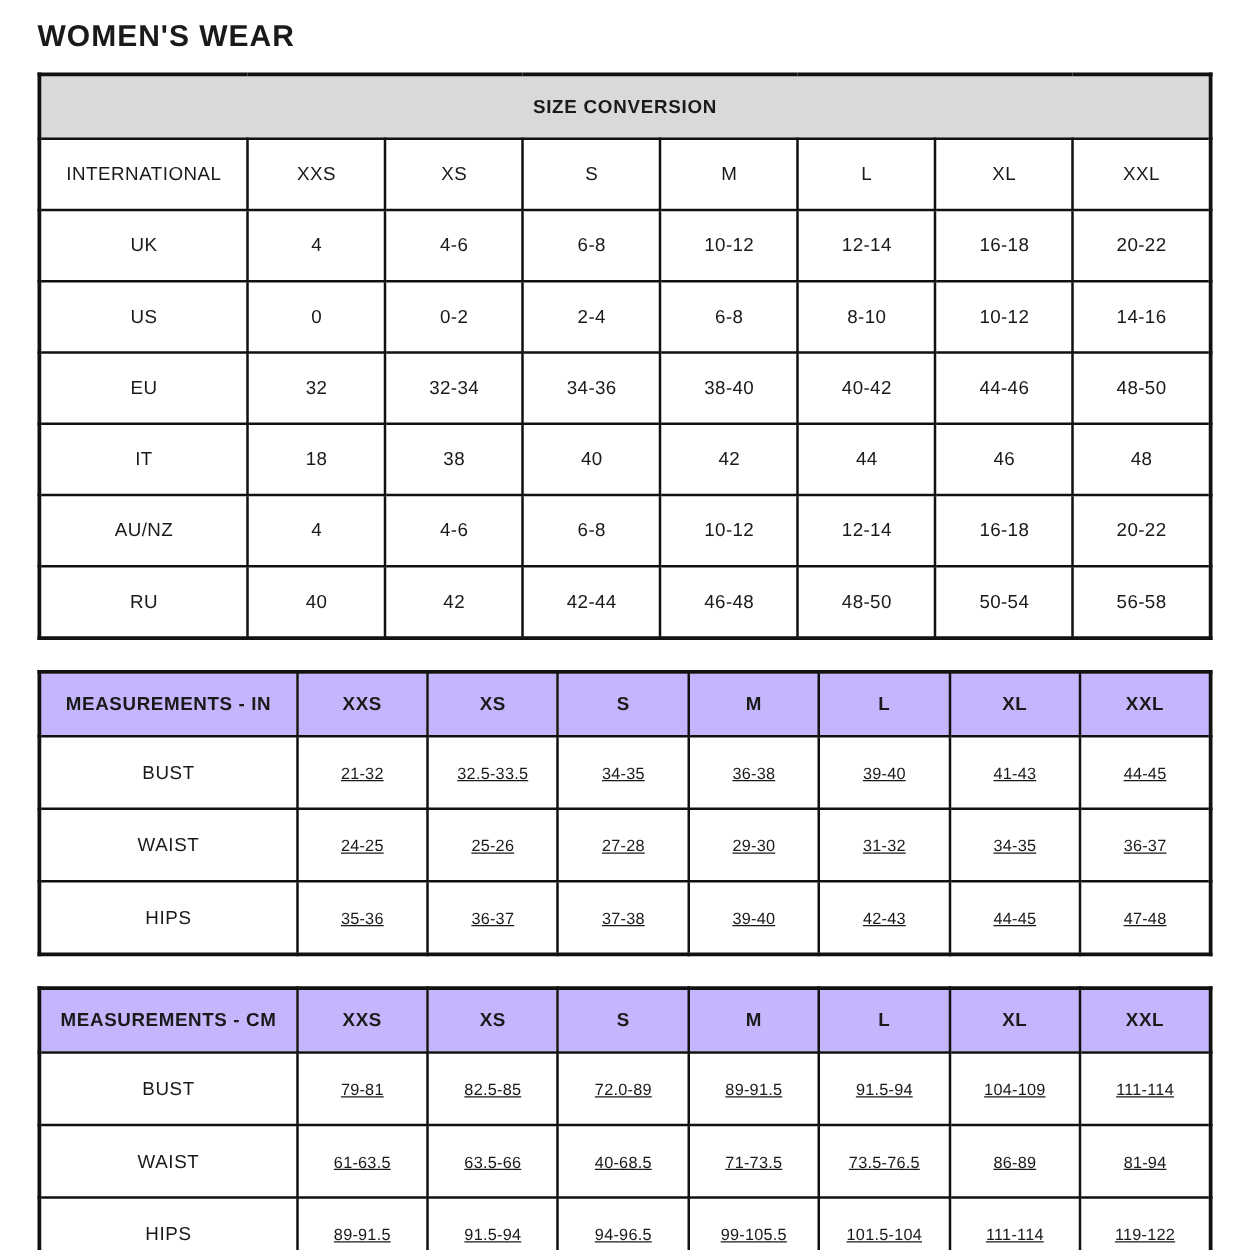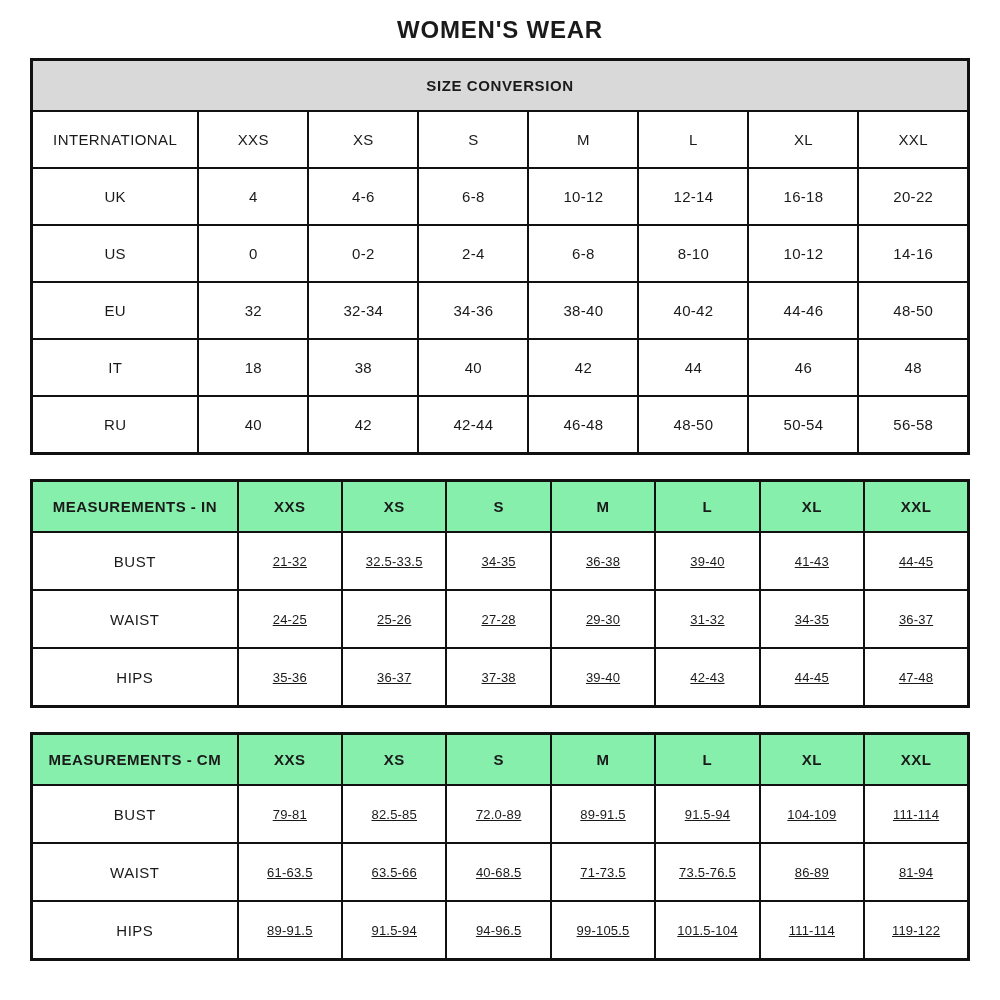--- a/index.html
+++ b/index.html
@@ -7,21 +7,21 @@
     width: 1000px;
     height: 1000px;
     background: #ffffff;
     color: #1a1a1a;
     font-family: "Liberation Sans", sans-serif;
     -webkit-font-smoothing: antialiased;
   }
   .page { padding: 12px 30px 0 30px; }
 
   .page-title {
-    text-align: center;
+    text-align: left;
     font-size: 24px;
     font-weight: 700;
     letter-spacing: 0.8px;
     padding: 4px 0 14px 0;
   }
 
   table {
     width: 100%;
     border-collapse: collapse;
     table-layout: fixed;
@@ -51,21 +51,21 @@
   }
   .t1 td {
     height: 55px;
     font-size: 15px;
     font-weight: 400;
     letter-spacing: 0.3px;
   }
 
   
   .m-tbl .head-cell {
-    background: #86efac;
+    background: #c4b5fd;
     height: 49px;
     font-size: 15px;
     font-weight: 700;
     letter-spacing: 0.5px;
   }
   .m-tbl td { height: 56px; }
   .m-tbl .row-label {
     font-size: 15px;
     font-weight: 400;
     letter-spacing: 0.5px;
@@ -139,20 +139,30 @@
           <td class="row-label">IT</td>
           <td class="val1">18</td>
           <td class="val1">38</td>
           <td class="val1">40</td>
           <td class="val1">42</td>
           <td class="val1">44</td>
           <td class="val1">46</td>
           <td class="val1">48</td>
         </tr>
         <tr>
+          <td class="row-label">AU/NZ</td>
+          <td class="val1">4</td>
+          <td class="val1">4-6</td>
+          <td class="val1">6-8</td>
+          <td class="val1">10-12</td>
+          <td class="val1">12-14</td>
+          <td class="val1">16-18</td>
+          <td class="val1">20-22</td>
+        </tr>
+        <tr>
           <td class="row-label">RU</td>
           <td class="val1">40</td>
           <td class="val1">42</td>
           <td class="val1">42-44</td>
           <td class="val1">46-48</td>
           <td class="val1">48-50</td>
           <td class="val1">50-54</td>
           <td class="val1">56-58</td>
         </tr>
       </tbody>

